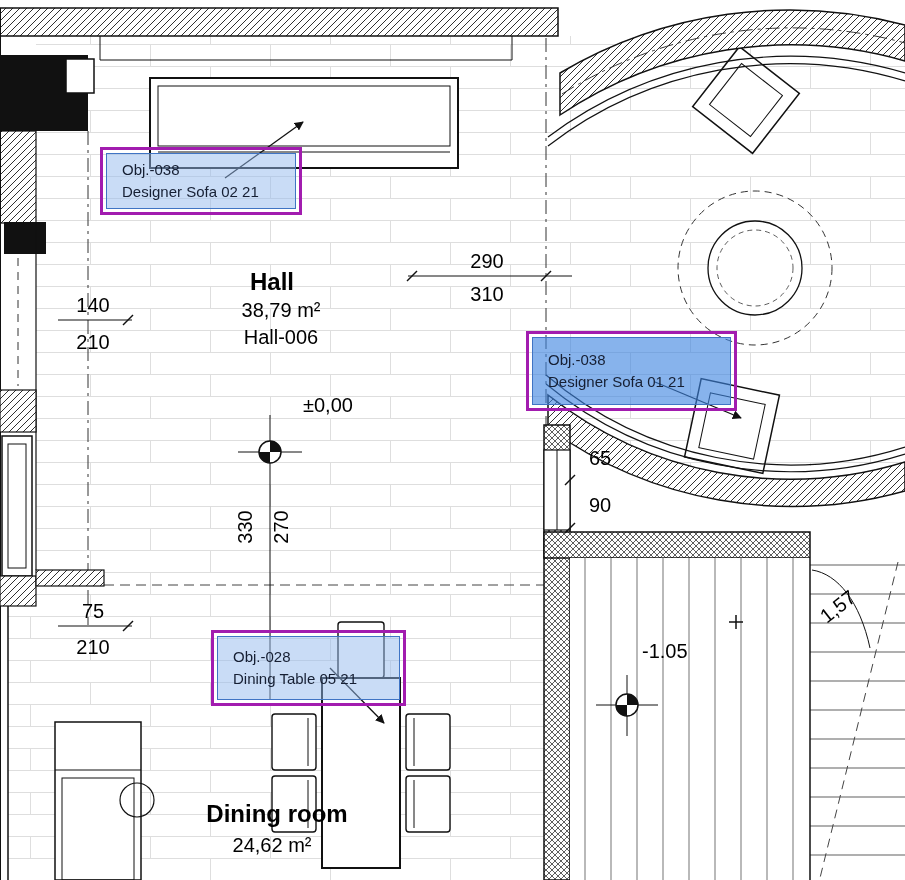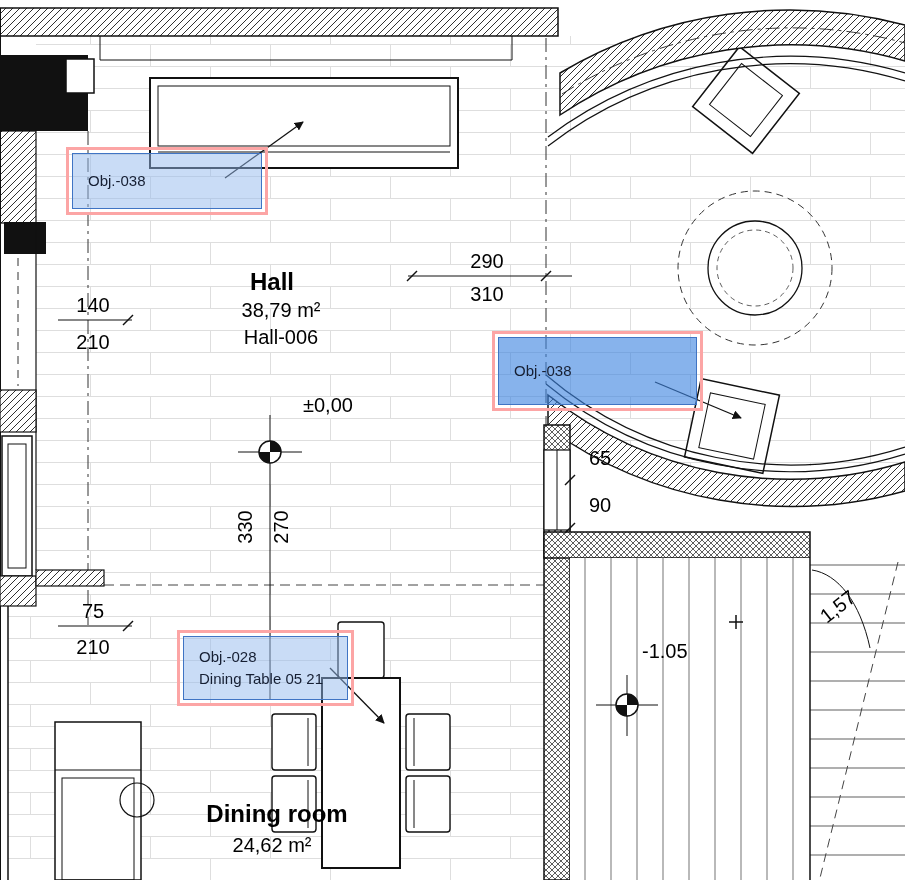--- a/index.html
+++ b/index.html
@@ -11,21 +11,22 @@
   svg text {
     font-family:"Liberation Sans", sans-serif;
     fill:#000;
     font-size:20px;
   }
   svg text.room-name { font-size:24px; font-weight:bold; }
   svg text.room-sub  { font-size:20px; }
 
   .obj-label {
     position:absolute; box-sizing:border-box;
-    border:3px solid #fca5a5;
+    border:3px solid #a21caf;
+    margin-left:34px;
   }
   .obj-label .inner {
     position:absolute; left:3px; top:3px; right:3px; bottom:3px;
     border:1px solid #3f74c4;
     box-sizing:border-box;
     display:flex; flex-direction:column; justify-content:center;
     padding-left:15px; gap:2px;
   }
   .obj-label.light .inner { background:rgba(148,186,238,0.50); }
   .obj-label.strong .inner { background:rgba(62,133,224,0.62); }
@@ -236,29 +237,31 @@
     <text transform="translate(842,612) rotate(-38)" text-anchor="middle">1,57</text>
 
     <text x="303" y="412">±0,00</text>
     <text x="642" y="658">-1.05</text>
   </g>
 </svg>
 
 <div class="obj-label light" style="left:66px; top:147px; width:202px; height:68px;">
   <div class="inner">
     <span class="line">Obj.-038</span>
+    <span class="line">Designer Sofa 02 21</span>
   </div>
 </div>
 
 <div class="obj-label strong" style="left:492px; top:331px; width:211px; height:80px;">
   <div class="inner">
     <span class="line">Obj.-038</span>
+    <span class="line">Designer Sofa 01 21</span>
   </div>
 </div>
 
-<div class="obj-label light" style="left:177px; top:630px; width:177px; height:76px;">
+<div class="obj-label light" style="left:177px; top:630px; width:195px; height:76px;">
   <div class="inner">
     <span class="line">Obj.-028</span>
     <span class="line">Dining Table 05 21</span>
   </div>
 </div>
 
 </div>
 
 </body></html>

